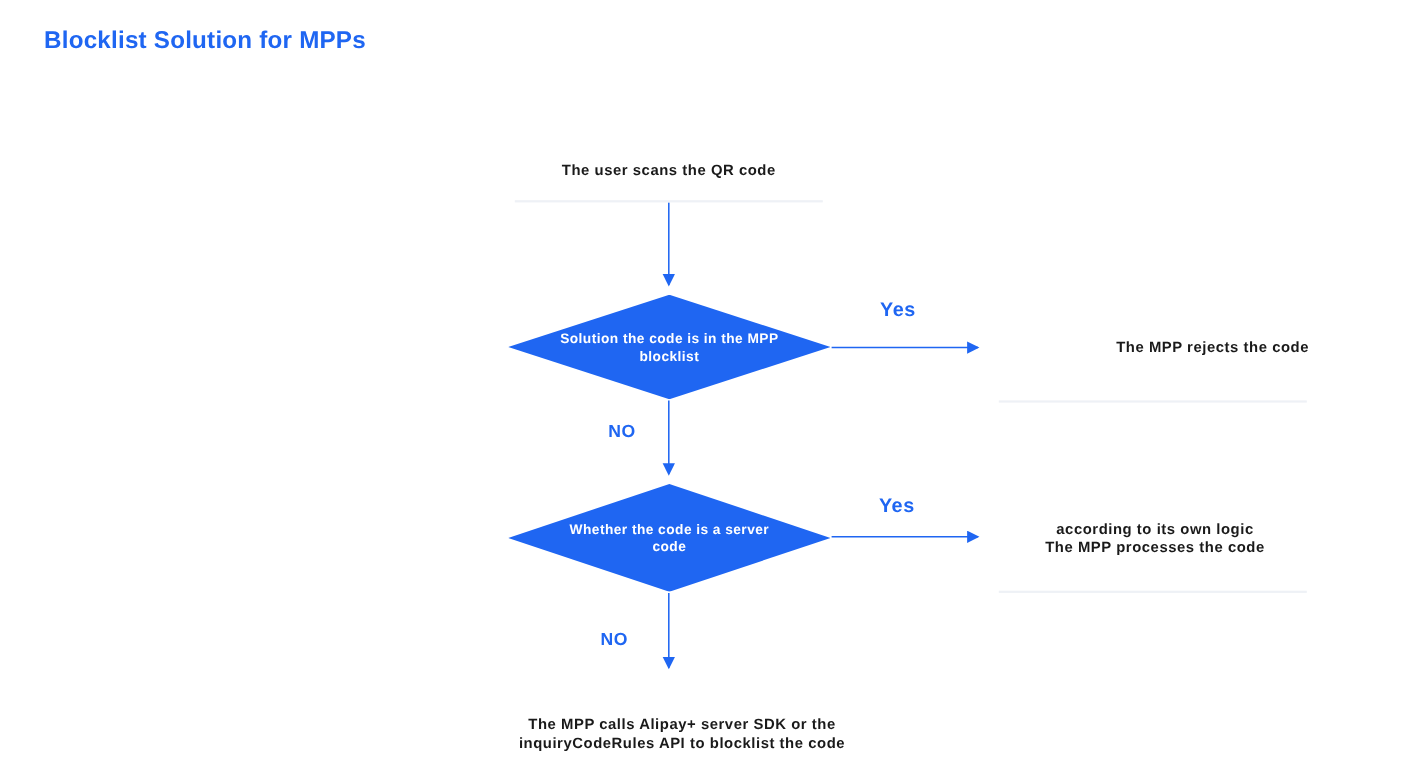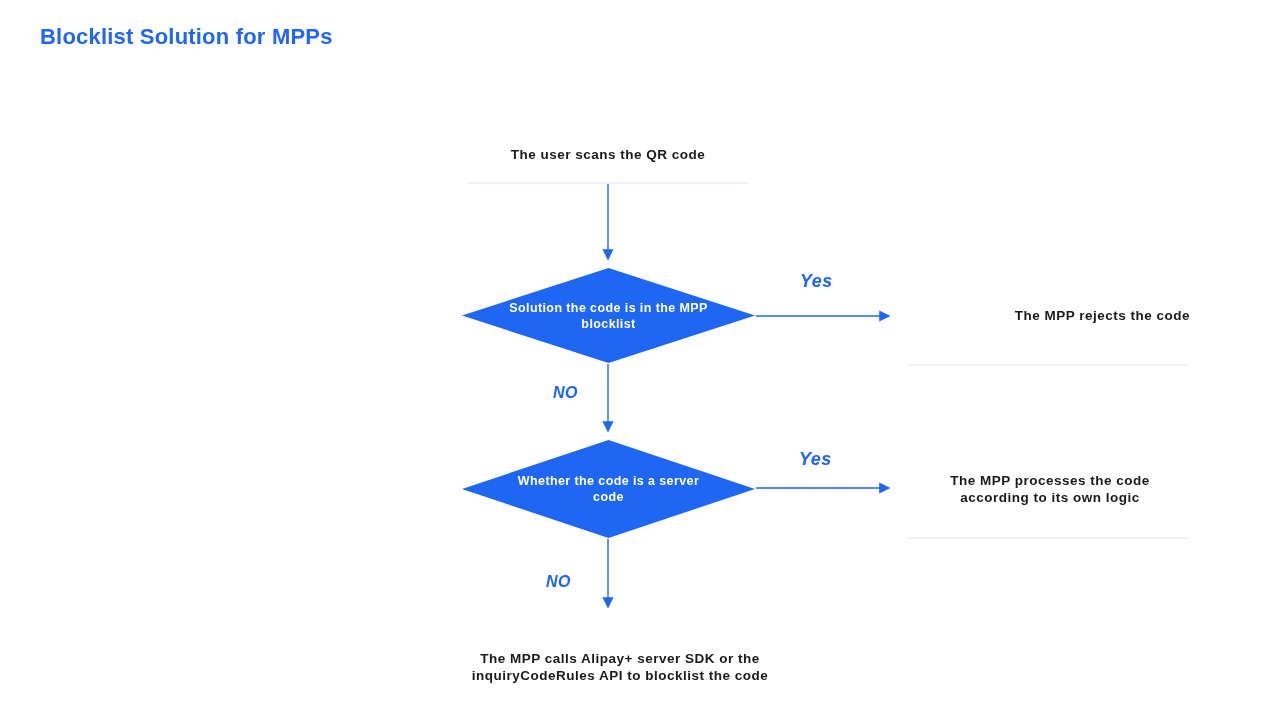--- a/index.html
+++ b/index.html
@@ -53,21 +53,20 @@
     font-size:12.5px;
     letter-spacing:0.4px;
     line-height:16px;
     text-align:center;
   }
   .edge-label{
     position:absolute;
     color:var(--accent);
     font-weight:700;
     letter-spacing:0.5px;
-    font-style:italic;
   }
   .yes{ font-size:18px; }
   .no{ font-size:16px; }
   svg.connectors{
     position:absolute;
     left:0; top:0;
     width:1279px;
     height:709px;
     pointer-events:none;
   }
@@ -116,22 +115,22 @@
 
   <div class="edge-label no" style="left:553px; top:384px;">NO</div>
 
   <div class="diamond" style="left:462px; top:440px; width:293px; height:98px;">
     <div class="dlabel">Whether the code is a server code</div>
   </div>
 
   <div class="edge-label yes" style="left:799px; top:449px;">Yes</div>
 
   <div class="node-text" style="left:905px; top:473px; width:290px;">
+    <div>according to its own logic</div>
     <div>The MPP processes the code</div>
-    <div>according to its own logic</div>
   </div>
   <div class="divider" style="left:908px; top:537px; width:280px;"></div>
 
   <div class="edge-label no" style="left:546px; top:573px;">NO</div>
 
   <div class="node-text" style="left:460px; top:651px; width:320px;">
     <div>The MPP calls Alipay+ server SDK or the</div>
     <div>inquiryCodeRules API to blocklist the code</div>
   </div>
 

